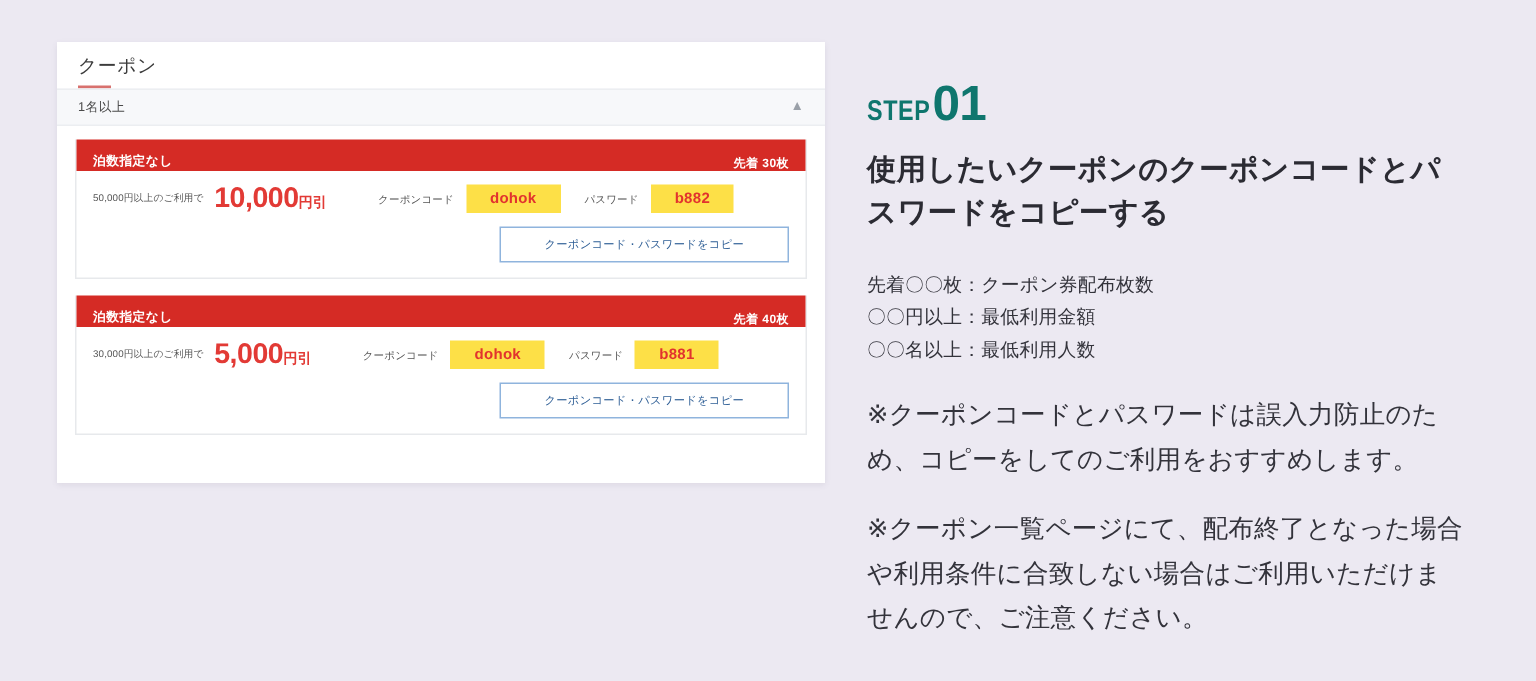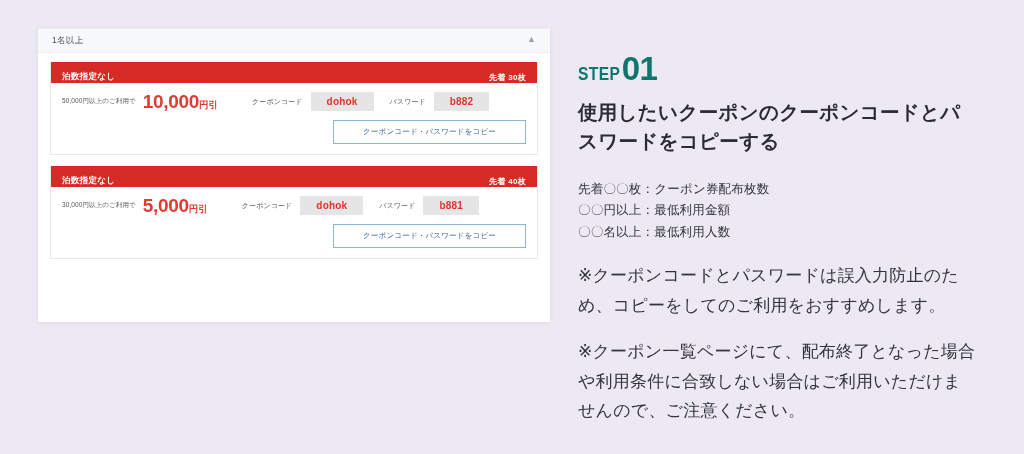--- a/index.html
+++ b/index.html
@@ -137,21 +137,21 @@
     align-items: center;
     margin-left: 34px;
   }
   .code-label {
     font-size: 7px;
     color: #555;
     white-space: nowrap;
     letter-spacing: .1px;
   }
   .code-chip {
-    background: #e5e5e5;
+    background: #fde047;
     color: #e2332e;
     font-weight: bold;
     font-size: 10px;
     padding: 4px 16px;
     margin-left: 8px;
     white-space: nowrap;
     letter-spacing: .2px;
   }
   .code-label.second { margin-left: 16px; }
 
@@ -227,20 +227,24 @@
     margin-bottom: 17px;
     max-width: 400px;
   }
   .note:last-child { margin-bottom: 0; }
 </style>
 </head>
 <body>
 
 <div class="screenshot-card">
 
+  <div class="card-head">
+    <div class="card-title">クーポン</div>
+    <div class="card-title-rule"></div>
+  </div>
 
   <div class="filter-row">
     <span class="filter-label">1名以上</span>
     <span class="filter-chevron">▲</span>
   </div>
 
   <div class="coupons">
 
     <div class="coupon">
       <div class="coupon-bar">

